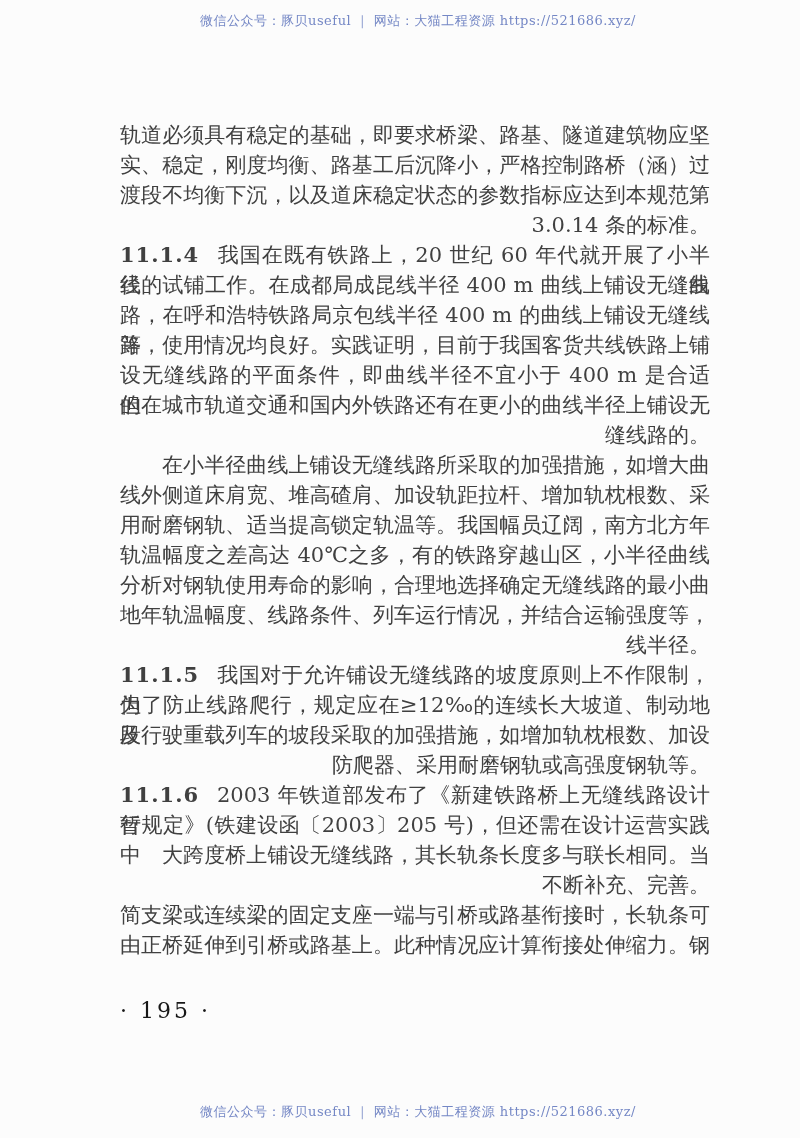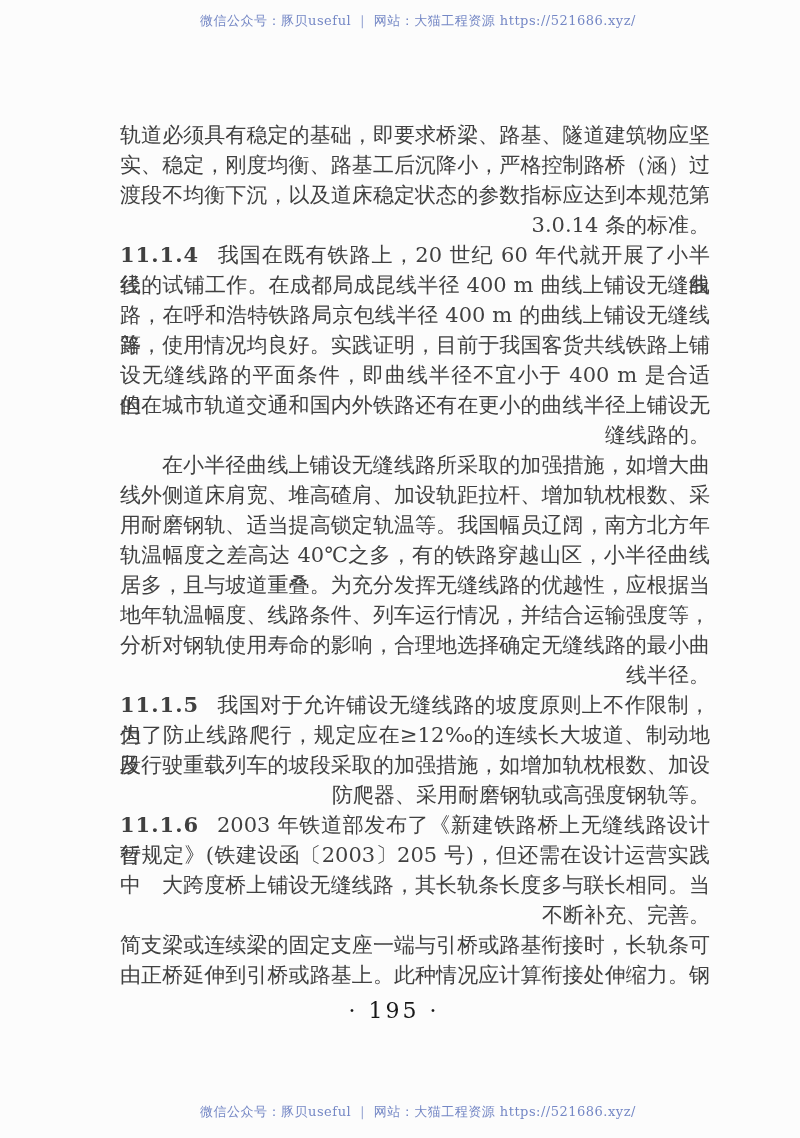--- a/index.html
+++ b/index.html
@@ -47,21 +47,21 @@
     font-weight: 700;
     margin-right: 0.85em;
     letter-spacing: 1px;
   }
   .page-number {
     position: absolute;
     left: 120px; top: 998px;
     width: 590px;
     box-sizing: border-box;
     padding-right: 42px;
-    text-align: center;
+    text-align: left;
     font-size: 22px;
     letter-spacing: 3px;
     color: #171717;
   }
 </style>
 </head>
 <body>
 
 <div class="page">
   <div class="watermark top" style="color: rgb(116, 135, 197);">微信公众号：豚贝useful ｜ 网站：大猫工程资源 https://521686.xyz/</div>
@@ -75,23 +75,22 @@
       <div class="line j"><span>线的试铺工作。在成都局成昆线半径 400 m 曲线上铺设无缝线</span></div>
       <div class="line j"><span>路，在呼和浩特铁路局京包线半径 400 m 的曲线上铺设无缝线路</span></div>
       <div class="line j"><span>等，使用情况均良好。实践证明，目前于我国客货共线铁路上铺</span></div>
       <div class="line j"><span>设无缝线路的平面条件，即曲线半径不宜小于 400 m 是合适的。</span></div>
       <div class="line j"><span>但在城市轨道交通和国内外铁路还有在更小的曲线半径上铺设无</span></div>
       <div class="line"><span>缝线路的。</span></div>
       <div class="line j indent"><span>在小半径曲线上铺设无缝线路所采取的加强措施，如增大曲</span></div>
       <div class="line j"><span>线外侧道床肩宽、堆高碴肩、加设轨距拉杆、增加轨枕根数、采</span></div>
       <div class="line j"><span>用耐磨钢轨、适当提高锁定轨温等。我国幅员辽阔，南方北方年</span></div>
       <div class="line j"><span>轨温幅度之差高达 40℃之多，有的铁路穿越山区，小半径曲线</span></div>
-      <div class="line j"><span>居多，且与坡道重叠。为充分发挥无缝线路的优越性，应根据当</span></div>
+      <div class="line j"><span>分析对钢轨使用寿命的影响，合理地选择确定无缝线路的最小曲</span></div>
       <div class="line j"><span>地年轨温幅度、线路条件、列车运行情况，并结合运输强度等，</span></div>
-      <div class="line j"><span>分析对钢轨使用寿命的影响，合理地选择确定无缝线路的最小曲</span></div>
       <div class="line"><span>线半径。</span></div>
       <div class="line j"><span class="clause-num">11.1.5</span><span>我国对于允许铺设无缝线路的坡度原则上不作限制，但</span></div>
       <div class="line j"><span>为了防止线路爬行，规定应在≥12‰的连续长大坡道、制动地段</span></div>
       <div class="line j"><span>及行驶重载列车的坡段采取的加强措施，如增加轨枕根数、加设</span></div>
       <div class="line"><span>防爬器、采用耐磨钢轨或高强度钢轨等。</span></div>
       <div class="line j"><span class="clause-num">11.1.6</span><span>2003 年铁道部发布了《新建铁路桥上无缝线路设计暂</span></div>
       <div class="line j"><span>行规定》(铁建设函〔2003〕205 号)，但还需在设计运营实践中</span></div>
       <div class="line j indent"><span>大跨度桥上铺设无缝线路，其长轨条长度多与联长相同。当</span></div>
       <div class="line"><span>不断补充、完善。</span></div>
       <div class="line j"><span>简支梁或连续梁的固定支座一端与引桥或路基衔接时，长轨条可</span></div>

